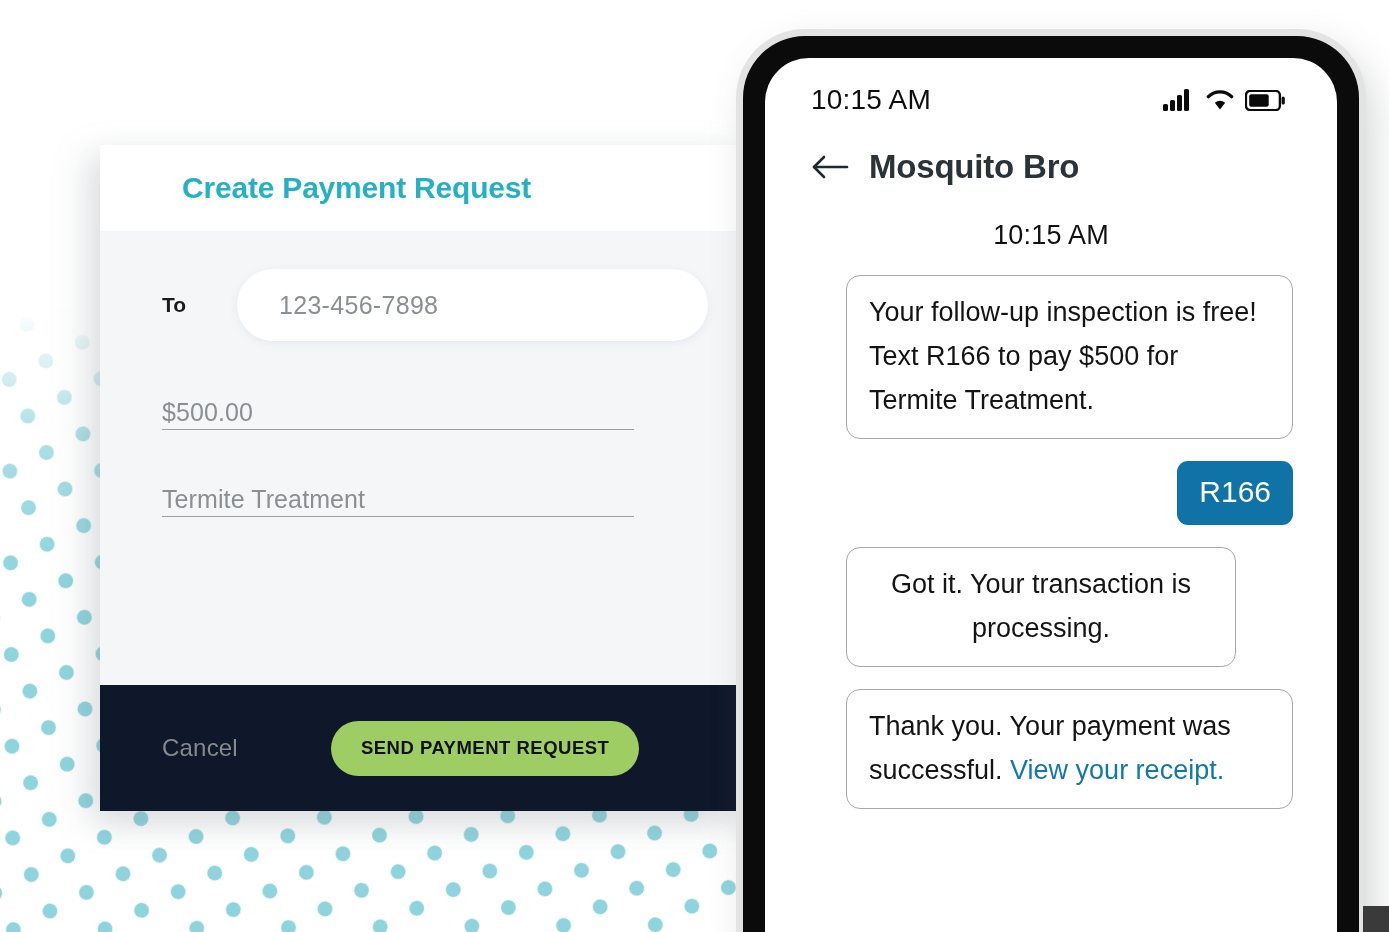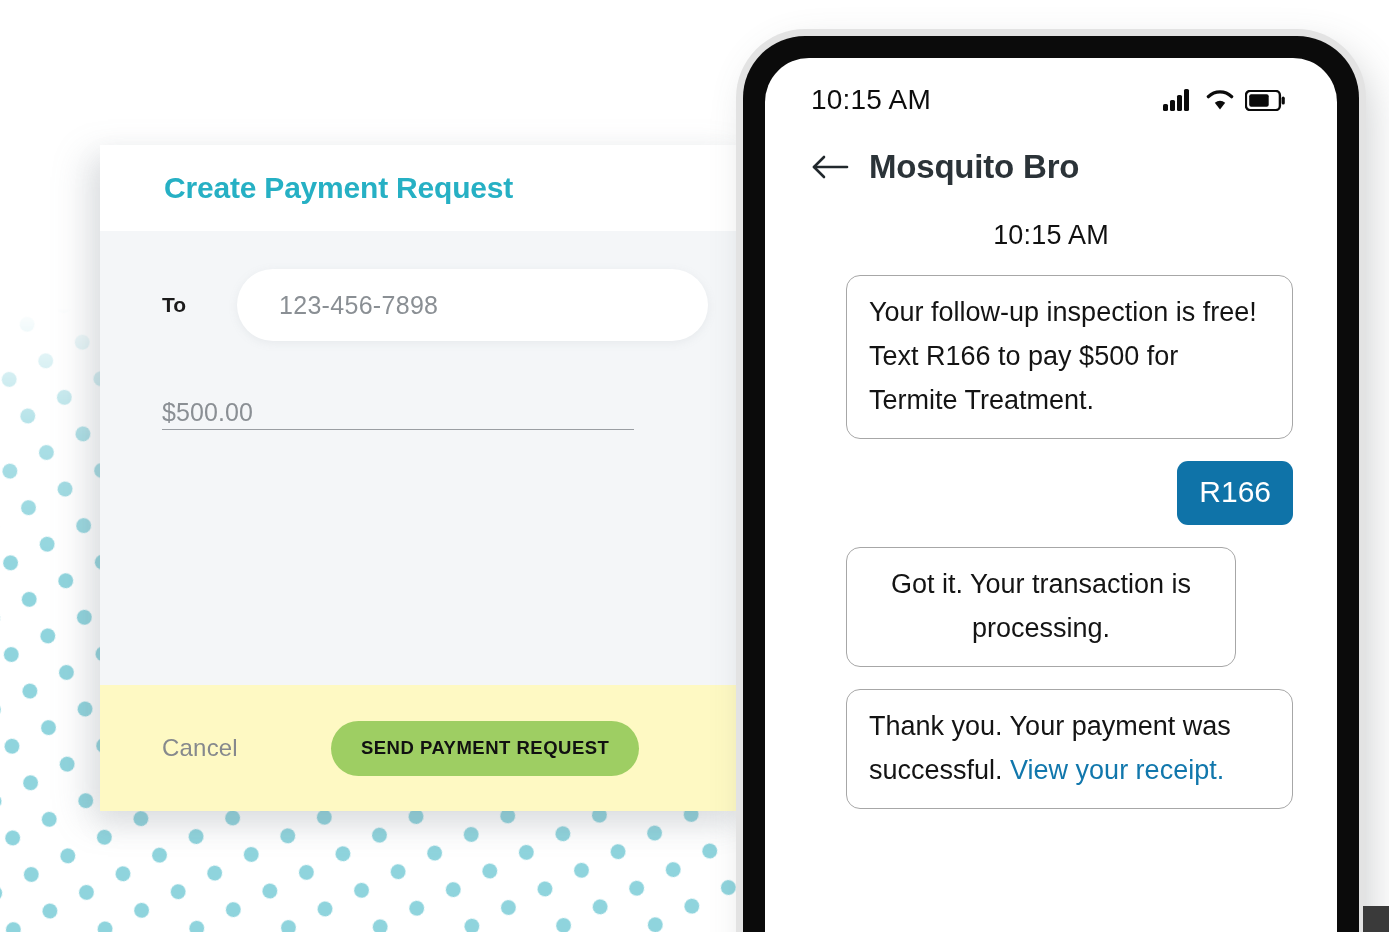--- a/index.html
+++ b/index.html
@@ -37,21 +37,21 @@
     z-index: 3;
     box-shadow: -14px 10px 34px rgba(120,130,140,0.20),
                  0px 14px 26px rgba(120,130,140,0.12);
     overflow: hidden;
   }
   #card-header {
     height: 86px;
     background: #ffffff;
     display: flex;
     align-items: center;
-    padding-left: 64px;
+    padding-left: 82px;
     box-sizing: border-box;
   }
   #card-title {
     color: #26b0c4;
     font-size: 30px;
     font-weight: bold;
     letter-spacing: -0.2px;
     white-space: nowrap;
   }
   #card-body {
@@ -103,21 +103,21 @@
     font-size: 25px;
     letter-spacing: 0.1px;
     display: block;
     line-height: 34px;
   }
   #field-amount { margin-top: 54px; }
   #field-desc   { margin-top: 52px; }
   #field-note   { margin-top: 62px; }
 
   #card-footer {
-    background: #fef9c3;
+    background: #0f172a;
     height: 126px;
     display: flex;
     align-items: center;
     padding-left: 62px;
     box-sizing: border-box;
   }
   #cancel-button {
     color: #86898d;
     font-size: 24px;
     background: none;
@@ -290,20 +290,23 @@
       <div id="to-label">To</div>
       <div id="to-field">
         <span id="to-value">123-456-7898</span>
       </div>
     </div>
 
     <div class="underline-field" id="field-amount">
       <span class="uf-text">$500.00</span>
     </div>
 
+    <div class="underline-field" id="field-desc">
+      <span class="uf-text">Termite Treatment</span>
+    </div>
 
 
   </div>
 
   <div id="card-footer">
     <button id="cancel-button">Cancel</button>
     <button id="send-button">SEND PAYMENT REQUEST</button>
   </div>
 
 </div>

